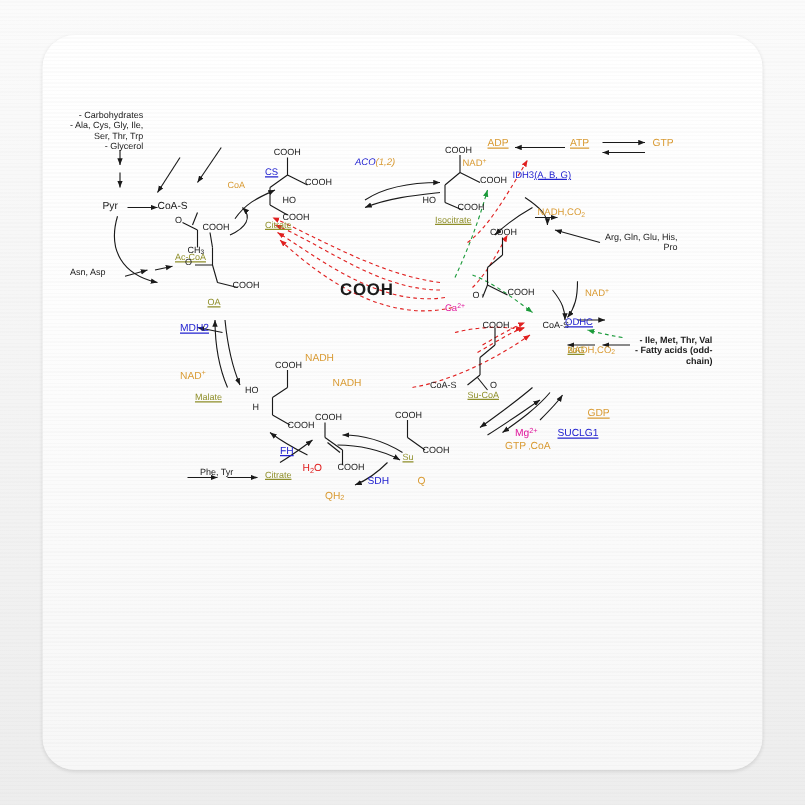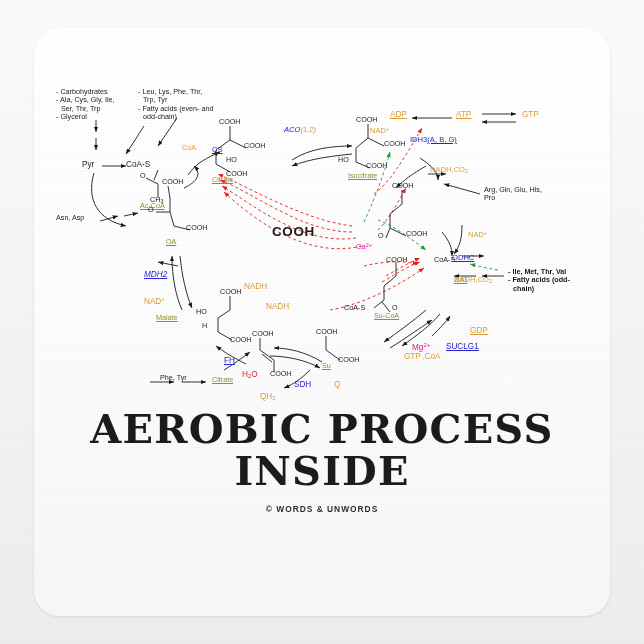--- a/index.html
+++ b/index.html
@@ -31,21 +31,21 @@
   #diagram-svg{position:absolute;left:0;top:0;}
 
   .lbl{position:absolute;white-space:nowrap;line-height:1.18;}
   .blk{color:#1a1a1a;}
   .org{color:#d99b34;}
   .blu{color:#2323d0;}
   .red{color:#e02020;}
   .mag{color:#e0179c;}
   .olv{color:#8f8f2a;}
   .u{text-decoration:underline;}
-  .s7{font-size:7.2px;}
+  .s7{font-size:7.2px;text-align:right;}
   .s75{font-size:7.6px;}
   .s8{font-size:8.2px;}
   .s13{font-size:13.5px;font-weight:bold;letter-spacing:.6px;}
 
   .sub{font-size:.72em;vertical-align:-.22em;}
   .sup{font-size:.72em;vertical-align:.45em;}
 
   
   #title-block{
     position:absolute;left:34px;top:408px;width:576px;text-align:center;
@@ -193,26 +193,20 @@
       </g>
     </svg>
 
     <div class="lbl s7 blk" style="left:22px;top:18px;">
       <div>- Carbohydrates</div>
       <div>- Ala, Cys, Gly, Ile,</div>
       <div style="padding-left:5px;">  Ser, Thr, Trp</div>
       <div>- Glycerol</div>
     </div>
 
-    <div class="lbl s7 blk" style="left:104px;top:18px;">
-      <div>- Leu, Lys,  Phe, Thr,</div>
-      <div style="padding-left:5px;">  Trp, Tyr</div>
-      <div>- Fatty acids (even- and</div>
-      <div style="padding-left:5px;">  odd-chain)</div>
-    </div>
 
     <div class="lbl s7 blk" style="left:450px;top:116px;">
       <div>Arg, Gln, Glu, His,</div>
       <div>Pro</div>
     </div>
 
     <div class="lbl s7 blk" style="left:474px;top:198px;font-weight:bold;">
       <div>- Ile, Met, Thr, Val</div>
       <div>- Fatty acids (odd-</div>
       <div style="padding-left:5px;">  chain)</div>
@@ -231,32 +225,32 @@
     <div class="lbl s7 olv u" style="left:340px;top:242px;">Su-CoA</div>
     <div class="lbl s7 olv u" style="left:288px;top:292px;">Su</div>
     <div class="lbl s7 olv u" style="left:178px;top:306px;">Citrate</div>
     <div class="lbl s7 olv u" style="left:122px;top:244px;">Malate</div>
     <div class="lbl s7 olv u" style="left:132px;top:168px;">OA</div>
     <div class="lbl s7 org" style="left:148px;top:74px;">CoA</div>
     <div class="lbl s7 blk" style="left:400px;top:186px;">CoA-S</div>
 
     <div class="lbl s13 blk" style="left:238px;top:154px;">COOH</div>
 
-    <div class="lbl s75 blu u" style="left:178px;top:76px;">CS</div>
+    <div class="lbl s75 blu u" style="left:178px;top:64px;">CS</div>
     <div class="lbl s75" style="left:250px;top:56px;font-style:italic;">
       <span class="blu">ACO</span><span class="org">(1,2)</span>
     </div>
     <div class="lbl s75" style="left:376px;top:66px;">
       <span class="blu">IDH3</span><span class="blu u">(A, B, G)</span>
     </div>
     <div class="lbl s75 blu u" style="left:418px;top:184px;">ODHC</div>
     <div class="lbl s8 blu u" style="left:412px;top:272px;">SUCLG1</div>
     <div class="lbl s8 blu" style="left:260px;top:310px;">SDH</div>
     <div class="lbl s8 blu u" style="left:190px;top:286px;">FH</div>
-    <div class="lbl s8 blu u" style="left:110px;top:200px;font-style:italic;">MDH2</div>
+    <div class="lbl s8 blu u" style="left:110px;top:188px;">MDH2</div>
 
     <div class="lbl s8 org u" style="left:356px;top:40px;">ADP</div>
     <div class="lbl s8 org u" style="left:422px;top:40px;">ATP</div>
     <div class="lbl s8 org" style="left:488px;top:40px;">GTP</div>
     <div class="lbl s75 org" style="left:336px;top:56px;">
       NAD<span class="sup">+</span>
     </div>
     <div class="lbl s75 org" style="left:396px;top:96px;">
       NADH,CO<span class="sub">2</span>
     </div>
@@ -319,18 +313,13 @@
     <div class="lbl s7 blk" style="left:196px;top:266px;">COOH</div>
 
     <div class="lbl s7 blk" style="left:128px;top:108px;">COOH</div>
     <div class="lbl s7 blk" style="left:114px;top:136px;">O</div>
     <div class="lbl s7 blk" style="left:152px;top:154px;">COOH</div>
 
     <div class="lbl s7 blk" style="left:106px;top:102px;">O</div>
     <div class="lbl s7 blk" style="left:116px;top:126px;">CH<span class="sub">3</span></div>
   </div>
 
-  <div id="title-block">
-    <div class="title-line">AEROBIC PROCESS</div>
-    <div class="title-line">INSIDE</div>
-    <div id="copyright">© WORDS &amp; UNWORDS</div>
-  </div>
 </div>
 
 </body></html>

